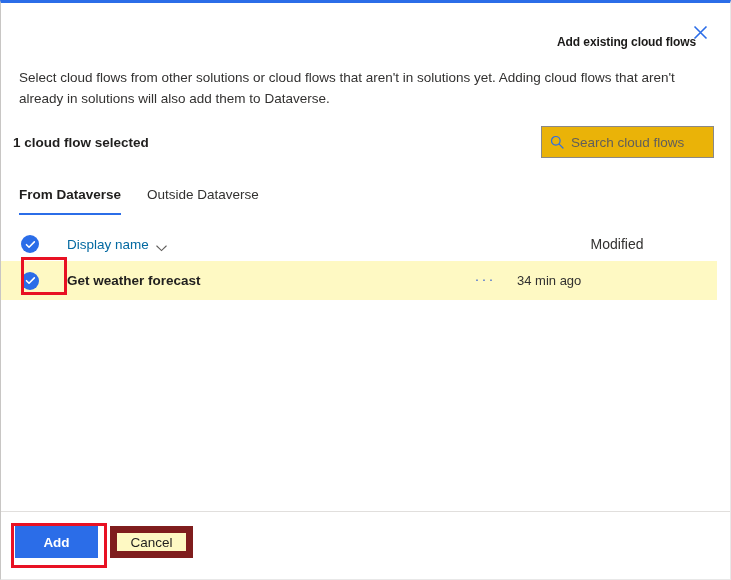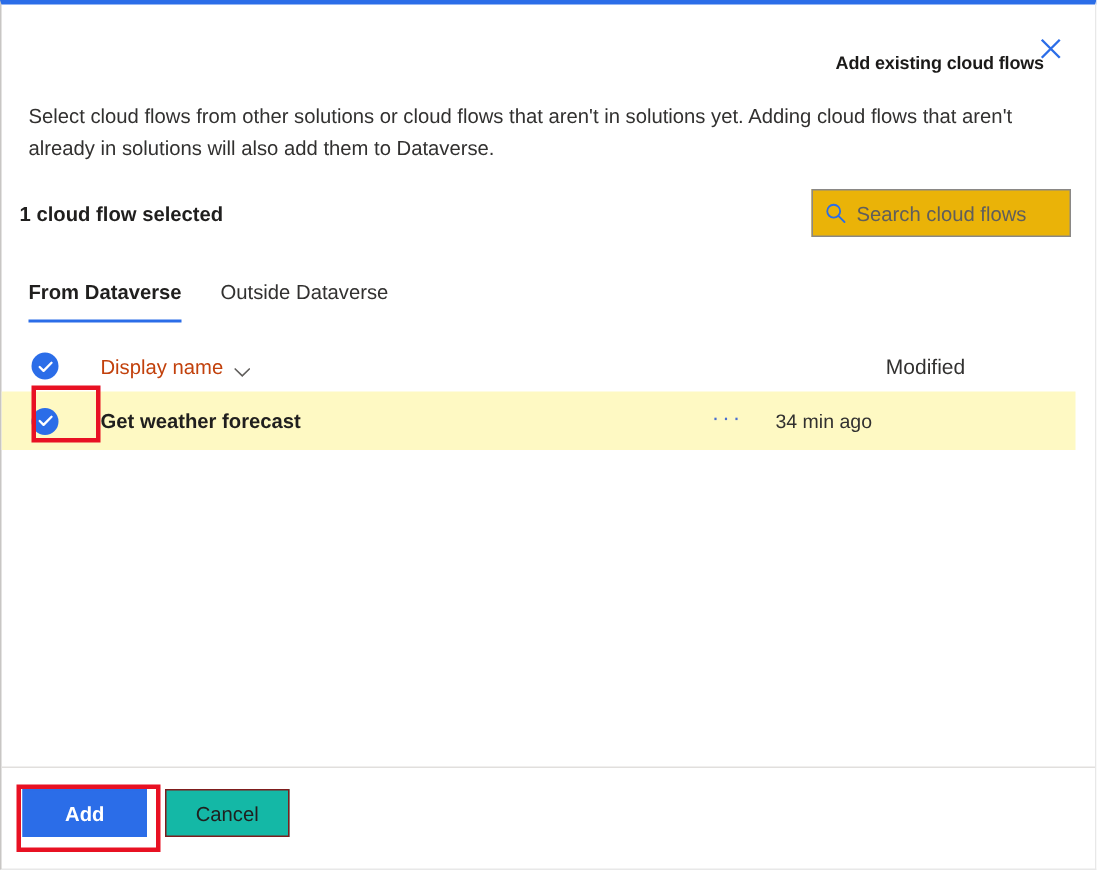--- a/index.html
+++ b/index.html
@@ -187,21 +187,21 @@
   }
   .checkbox svg { display: block; }
 
   .name-cell {
     flex: 1 1 auto;
     display: flex;
     align-items: center;
     gap: 7px;
     font-size: 13.5px;
   }
-  .t-header .name-cell { color: #c2410c; align-items: flex-end; }
+  .t-header .name-cell { color: #0369a1; align-items: flex-end; }
   .t-data .name-cell { font-weight: bold; color: #201f1e; }
   .sort-chevron { color: #605e5c; display: flex; align-items: center; }
 
   .ellipsis-cell {
     flex: 0 0 60px;
     display: flex;
     align-items: center;
     justify-content: center;
     color: #4a6fd0;
     font-size: 15px;
@@ -238,23 +238,23 @@
     cursor: pointer;
     padding: 0 4px;
   }
   .btn-primary {
     background: #2b6de8;
     color: #ffffff;
     border: 1px solid #2b6de8;
     font-weight: bold;
   }
   .btn-secondary {
-    background: #14b8a6;
+    background: #fef9c3;
     color: #201f1e;
-    border: 1px solid #7f1d1d;
+    border: 7px solid #7f1d1d;
   }
 
   
   .annot {
     position: absolute;
     border: 3px solid #e81123;
     box-sizing: border-box;
     pointer-events: none;
   }
   .annot-checkbox {

